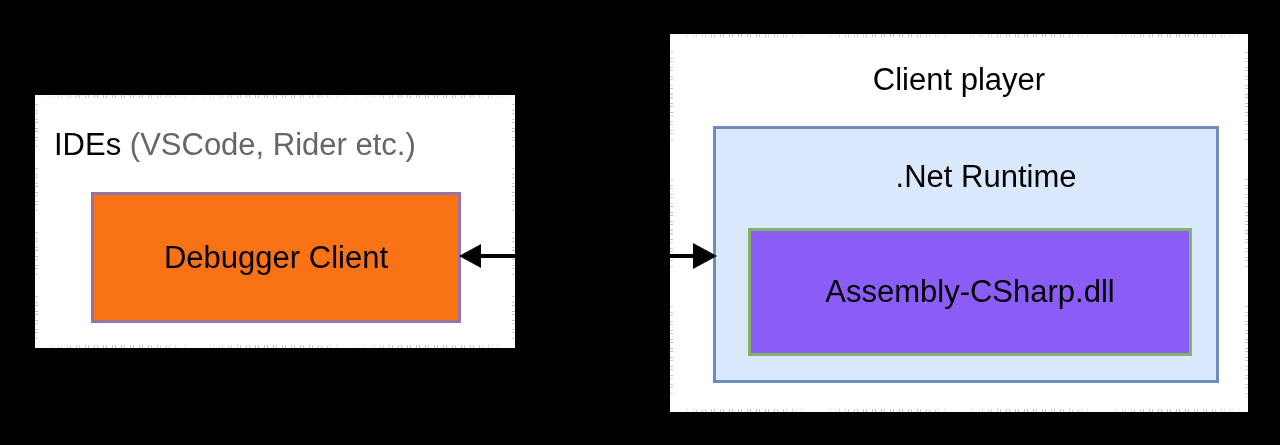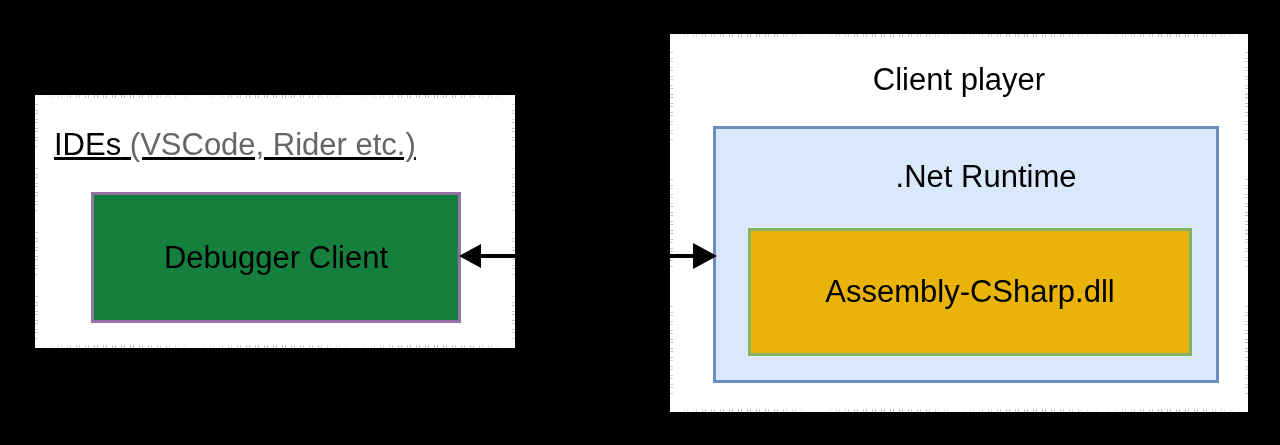--- a/index.html
+++ b/index.html
@@ -56,21 +56,20 @@
     position: absolute;
     font-size: 31px;
     line-height: 1.1;
     color: #000000;
     white-space: nowrap;
   }
   #ides-title {
     left: 16px;
     top: 30px;
     text-align: right;
-    text-decoration: underline;
   }
   #ides-title .muted {
     color: #666666;
   }
   #unity-title {
     left: 0;
     right: 0;
     top: 26px;
     text-align: center;
   }
@@ -90,21 +89,21 @@
     color: #000000;
     text-align: center;
     white-space: nowrap;
   }
 
   #debugger-client {
     left: 53px;
     top: 94px;
     width: 370px;
     height: 131px;
-    background: #15803d;
+    background: #f97316;
     border-color: #9673a6;
   }
 
   #dotnet-runtime {
     left: 40px;
     top: 89px;
     width: 506px;
     height: 257px;
     background: #dae8fc;
     border-color: #6c8ebf;
@@ -117,21 +116,21 @@
     top: 30px;
     text-align: center;
     margin-left: 40px;
   }
 
   #assembly-dll {
     left: 32px;
     top: 99px;
     width: 444px;
     height: 128px;
-    background: #eab308;
+    background: #8b5cf6;
     border-color: #82b366;
   }
 
   
   .arrow-svg {
     position: absolute;
     overflow: visible;
   }
   #arrow-to-debugger {
     left: 455px;

